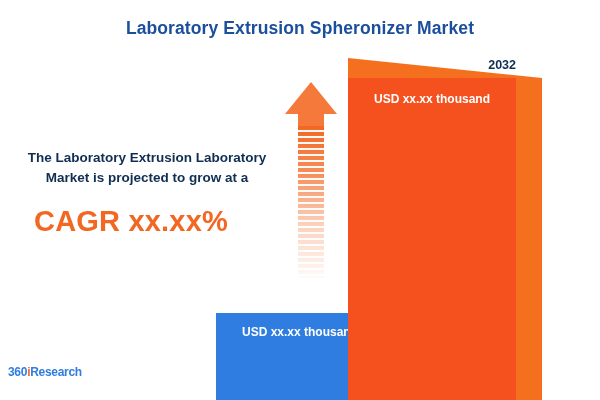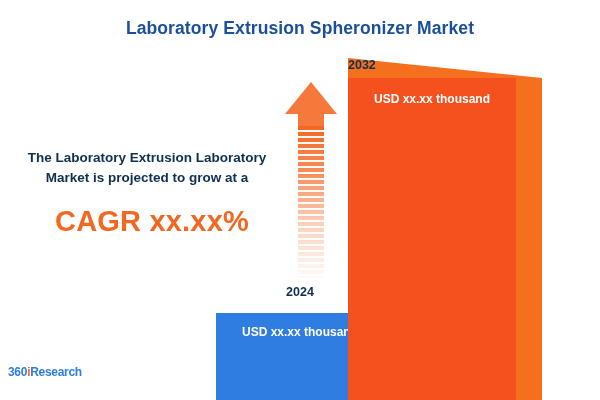--- a/index.html
+++ b/index.html
@@ -40,21 +40,21 @@
     top: 148px;
     width: 258px;
     text-align: center;
     font-size: 13.5px;
     font-weight: bold;
     color: #0f2e52;
     line-height: 20px;
   }
   .cagr {
     position: absolute;
-    left: 23px;
+    left: 2px;
     top: 205px;
     width: 258px;
     text-align: center;
     font-size: 29px;
     font-weight: bold;
     color: #f26722;
     letter-spacing: 0.2px;
   }
 
   
@@ -139,21 +139,21 @@
     width: 0;
     height: 0;
     border-bottom: 20px solid #f4701e;
     border-right: 194px solid transparent;
   }
   .label2032 {
     position: absolute;
     left: 348px;
     top: 58px;
     width: 168px;
-    text-align: left;
+    text-align: right;
     font-size: 12.5px;
     font-weight: bold;
     color: #0f2e52;
   }
   .value2032 {
     position: absolute;
     left: 348px;
     top: 92px;
     width: 168px;
     text-align: center;
@@ -176,21 +176,20 @@
     color: #f26722;
   }
 </style>
 </head>
 <body>
 
 <div class="canvas">
 
   <div class="title">Laboratory Extrusion Spheronizer Market</div>
 
-  <div class="label2024">2024</div>
   <div class="bar2024-side-shape"></div>
   <div class="bar2024-front"></div>
   <div class="value2024">USD xx.xx thousand</div>
 
   <div class="bar2032-top"></div>
   <div class="bar2032-side"></div>
   <div class="bar2032-front"></div>
   <div class="label2032">2032</div>
   <div class="value2032">USD xx.xx thousand</div>
 

